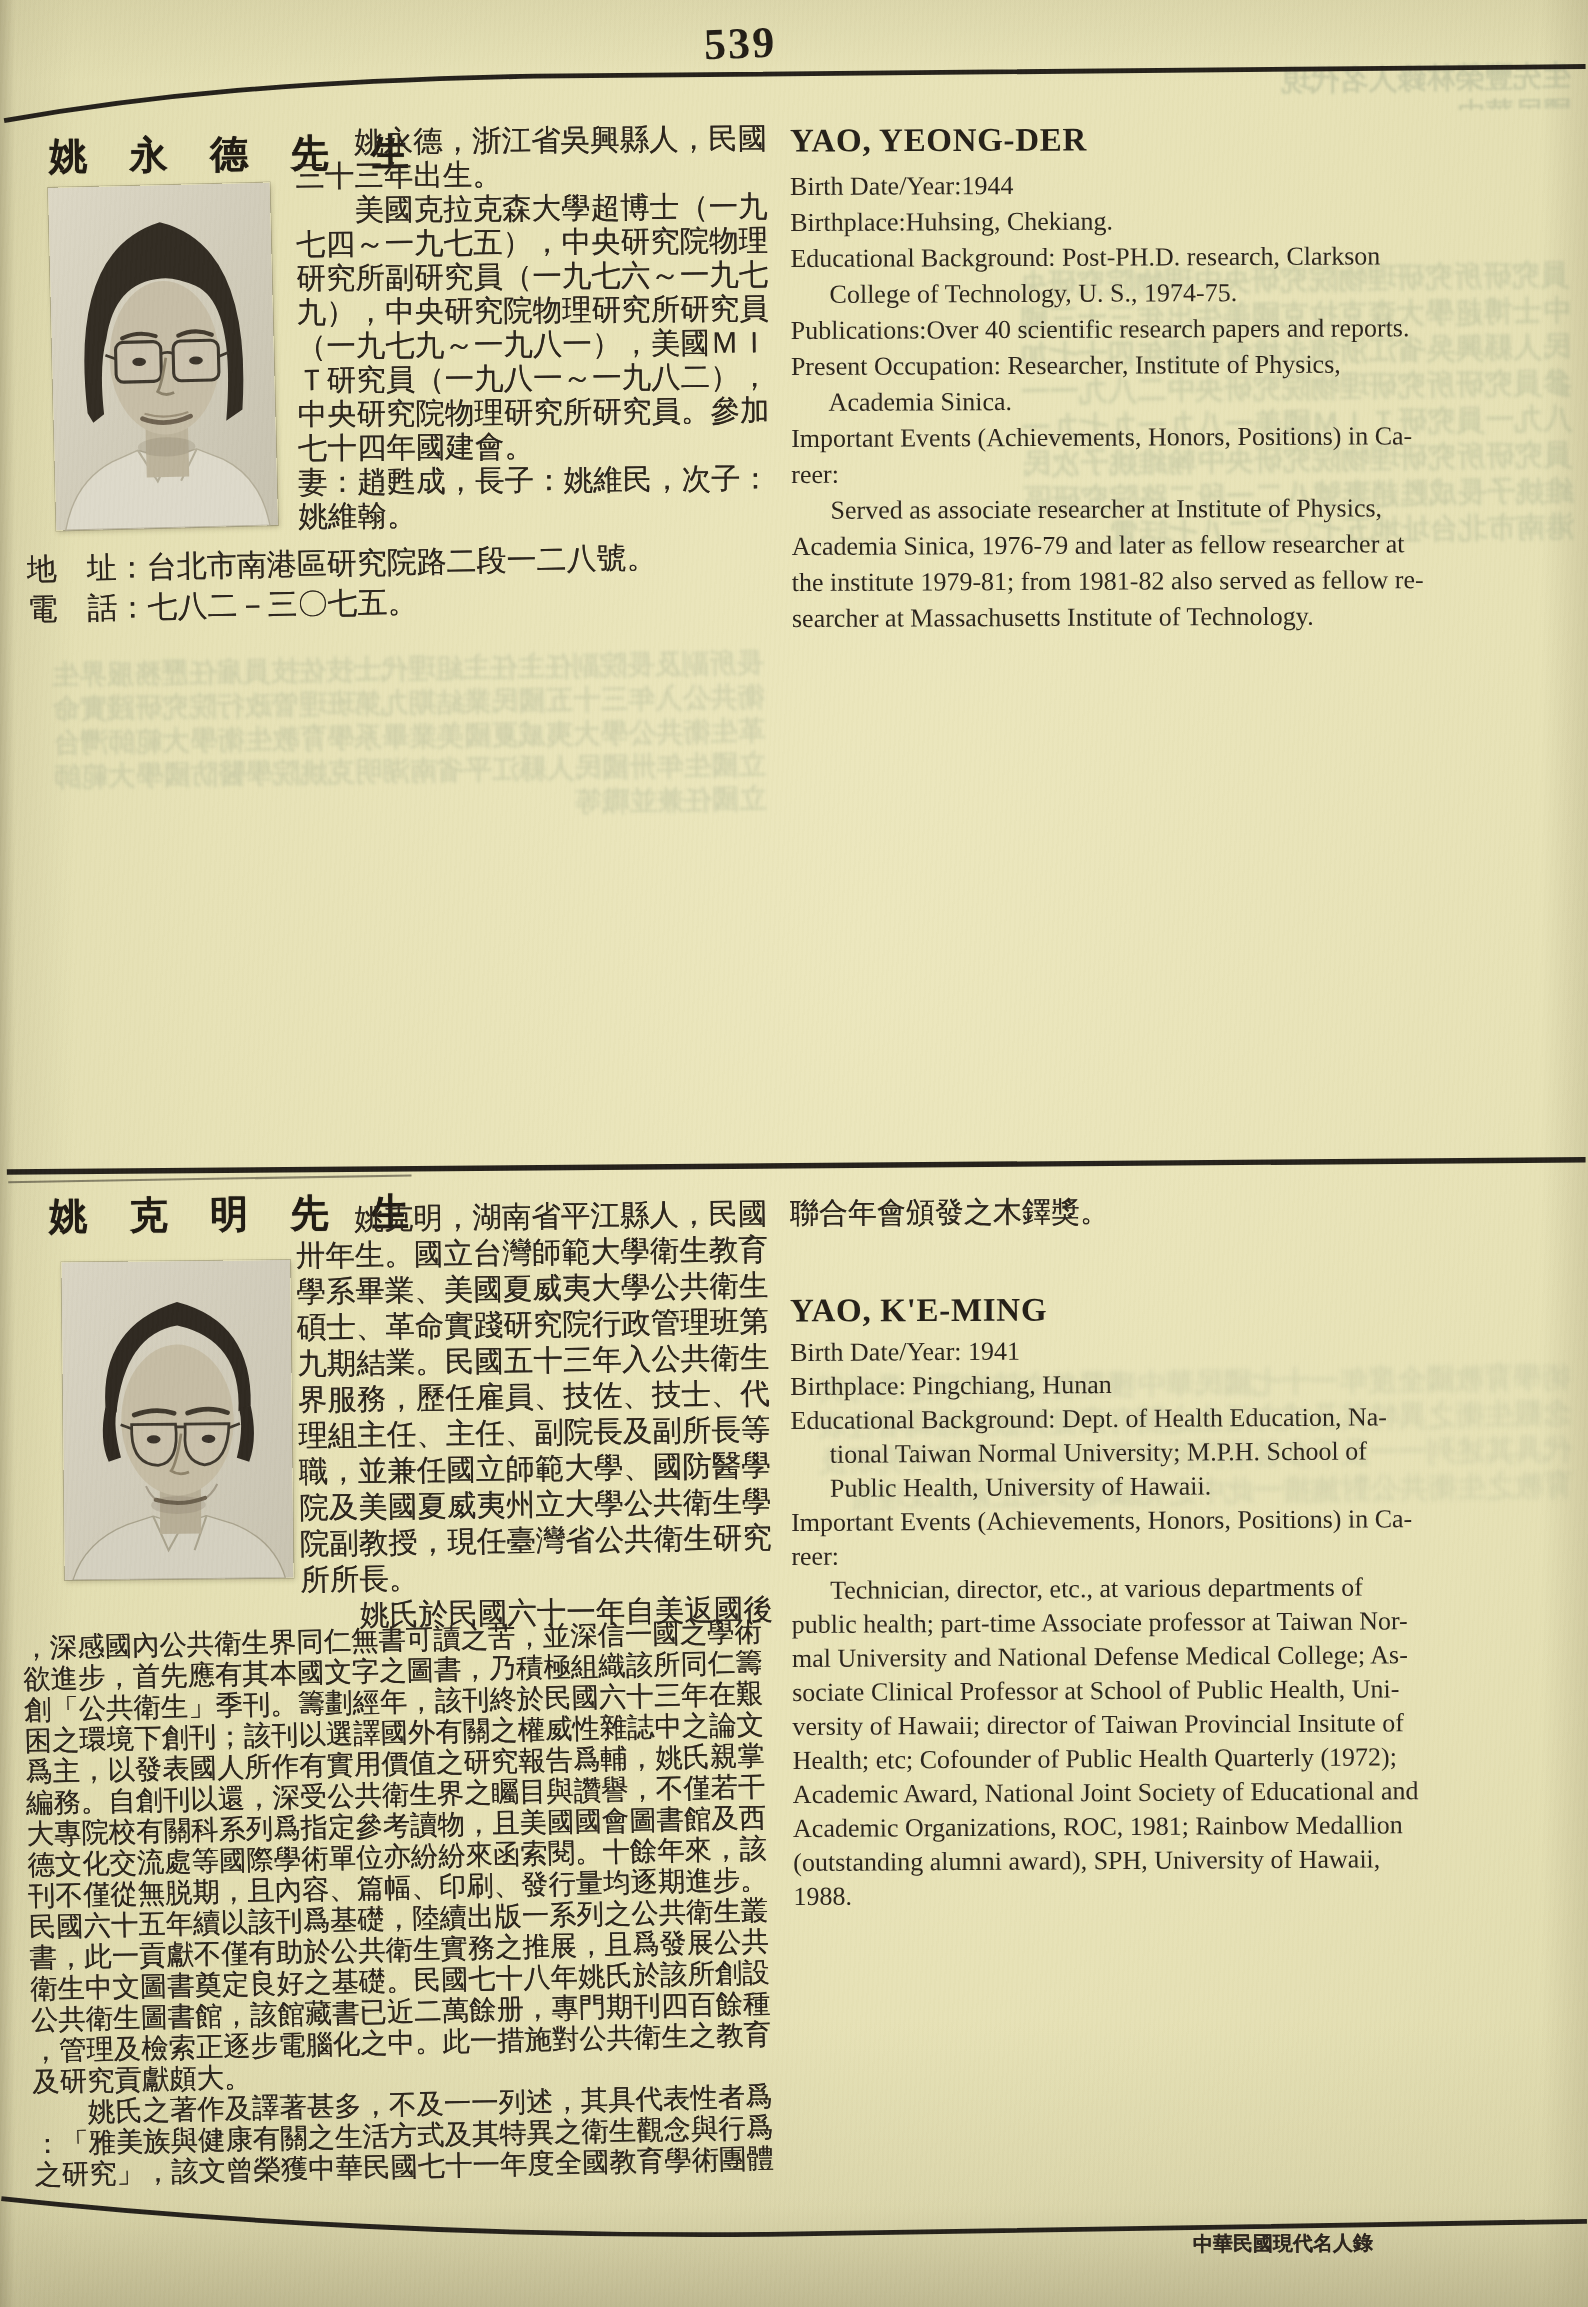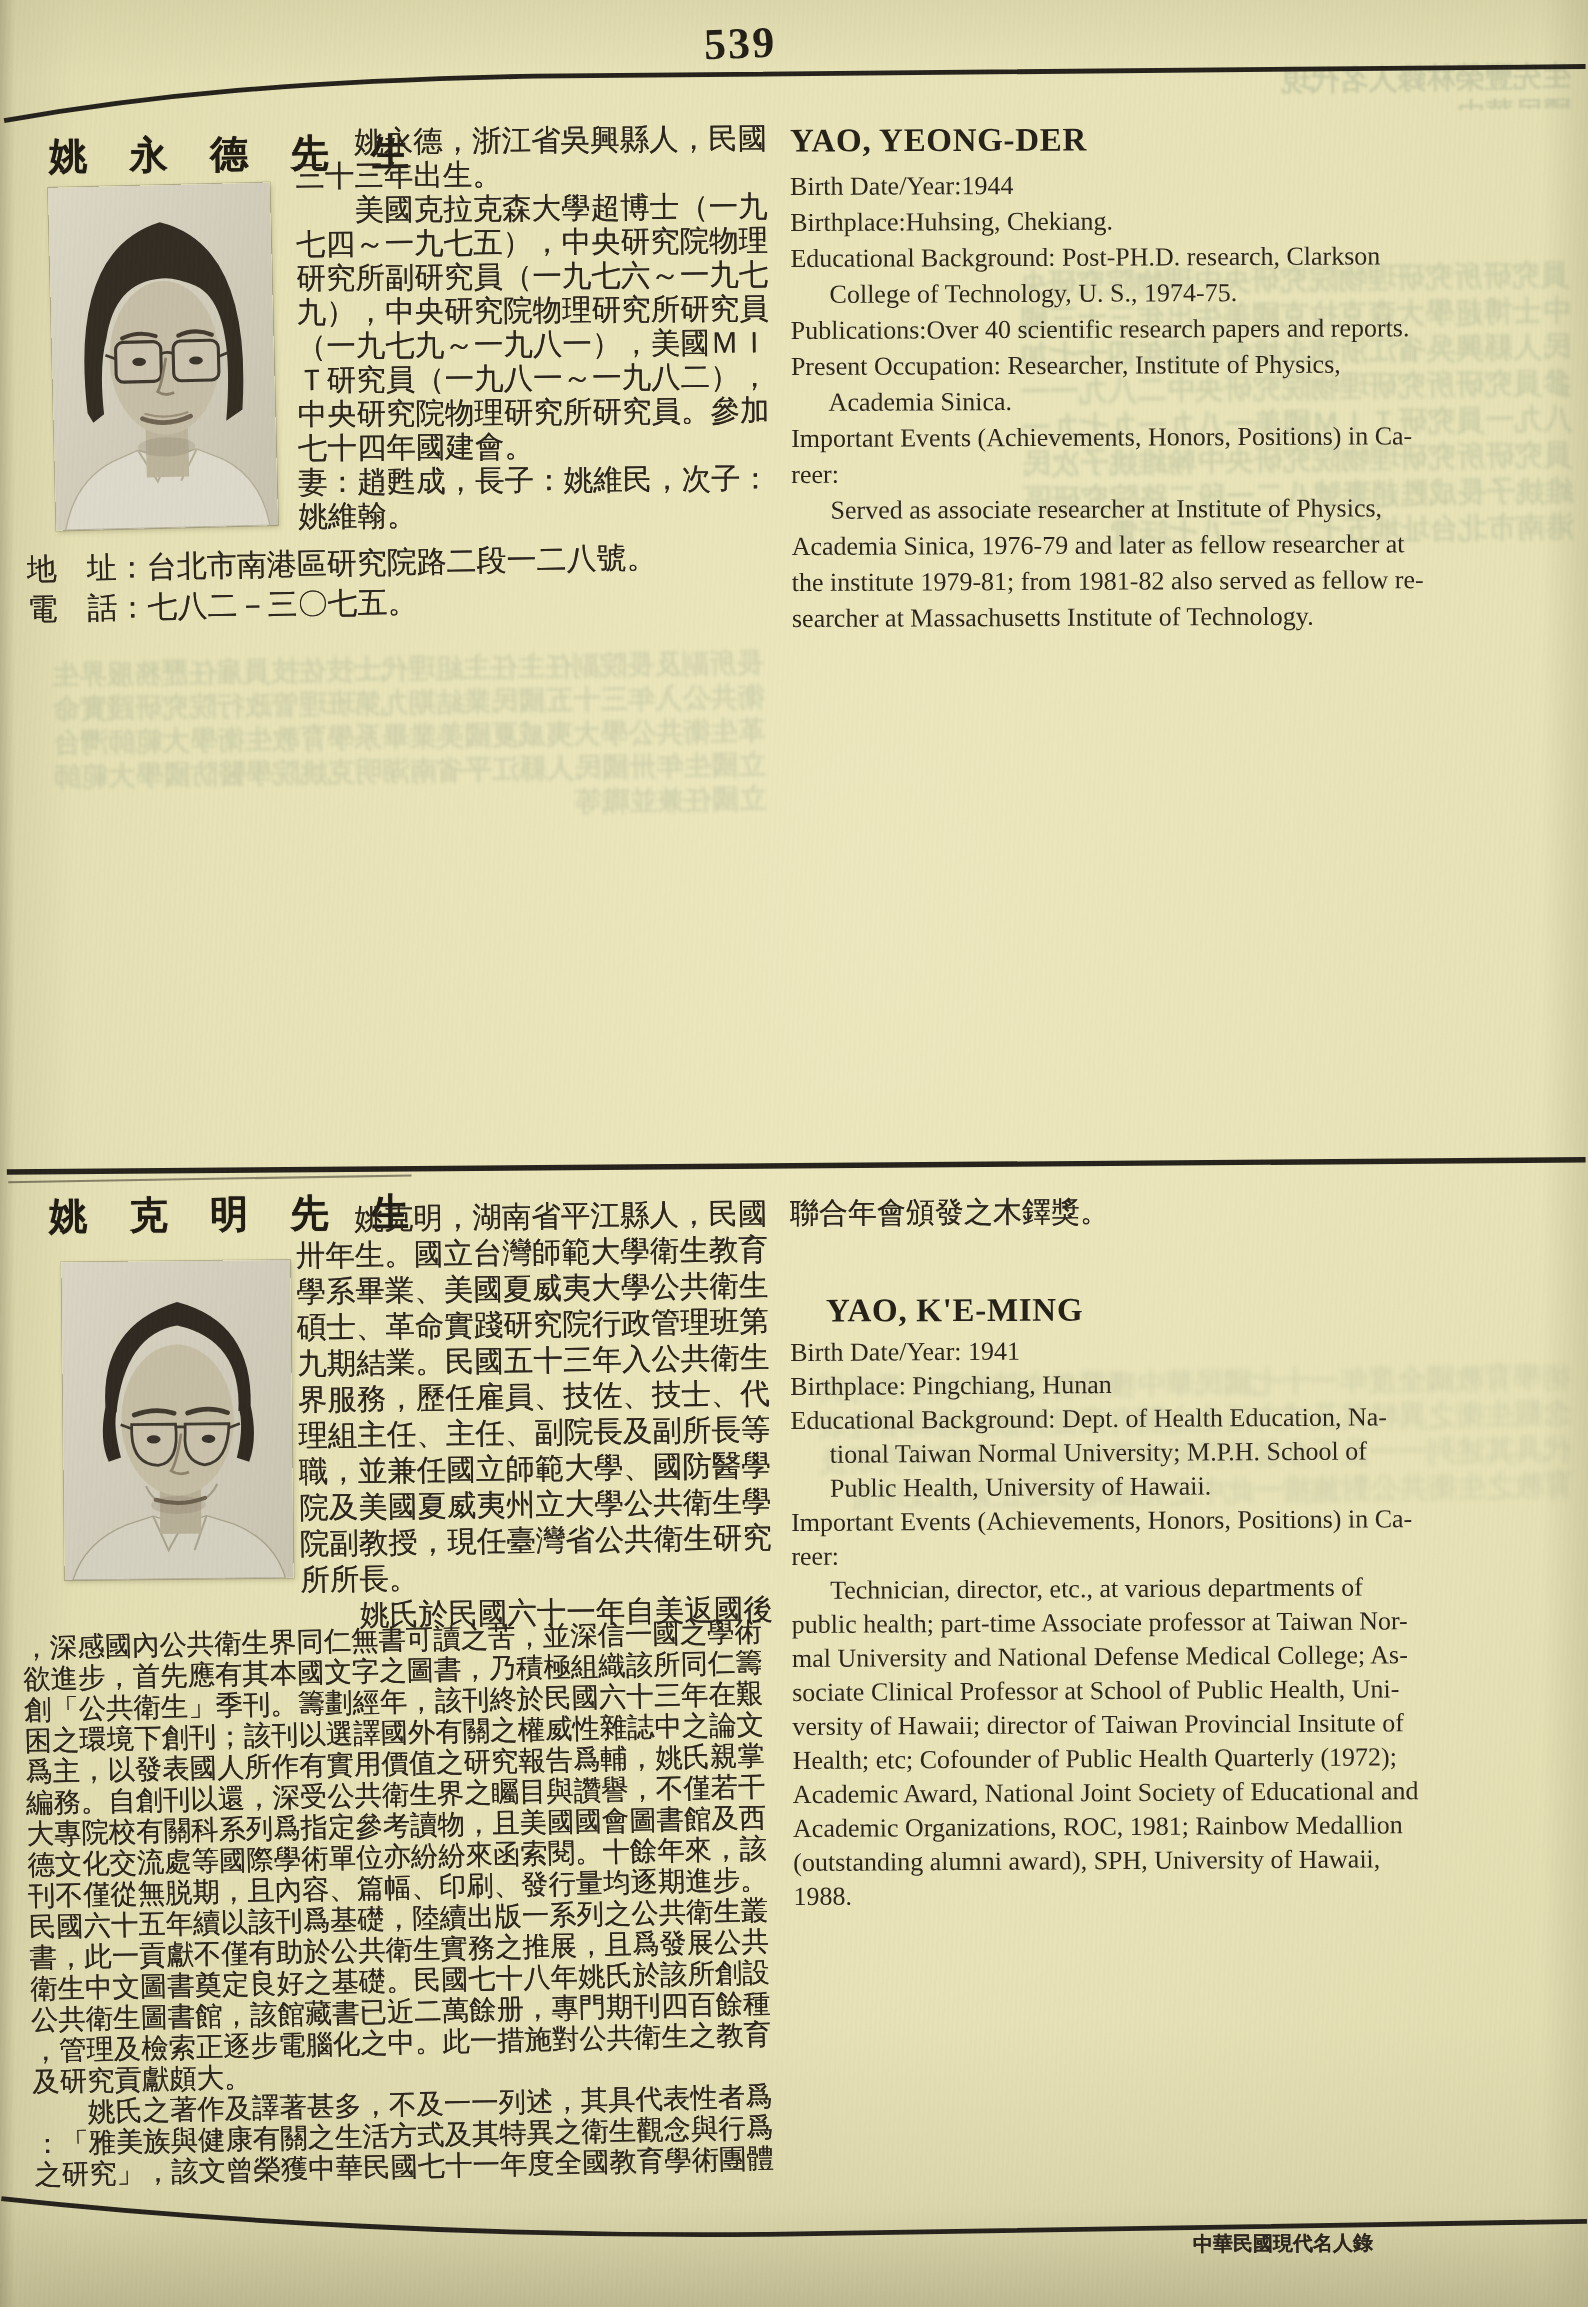--- a/index.html
+++ b/index.html
@@ -41,21 +41,21 @@
   #bio2{position:absolute;left:295px;top:1195px;width:488px;font-size:29.5px;line-height:36px;
     transform:rotate(-0.8deg);transform-origin:top right;}
   #bio2full{position:absolute;left:22px;top:1616px;width:765px;font-size:27.4px;line-height:31px;
     transform:rotate(-1.3deg);transform-origin:top right;}
   #carryover2{position:absolute;left:790px;top:1193px;font-size:29px;
     transform:rotate(-0.3deg);white-space:nowrap;}
   
   .en-name{position:absolute;font-size:33px;font-weight:bold;letter-spacing:0.7px;color:#241f17;
     white-space:nowrap;}
   #en-name-1{left:790px;top:122px;transform:rotate(-0.2deg);}
-  #en-name-2{left:826px;top:1292px;transform:rotate(-0.2deg);}
+  #en-name-2{left:790px;top:1292px;transform:rotate(-0.2deg);}
   .en-lines{position:absolute;left:790px;width:799px;font-size:26px;color:#2c2godf;}
   .en-lines .ln{white-space:pre;}
   #en-lines-1{top:169px;line-height:36px;transform:rotate(-0.25deg);transform-origin:top left;}
   #en-lines-2{top:1336px;line-height:34px;transform:rotate(-0.35deg);transform-origin:top left;}
   
   .photo{position:absolute;box-shadow:0 0 0 0.7px rgba(90,84,60,.35), 1.4px 2.1px 5.5px rgba(70,64,40,.25);}
   #photo1{left:52px;top:185px;width:222px;height:343px;transform:rotate(-1.4deg);}
   #photo2{left:63px;top:1261px;width:229px;height:318px;transform:rotate(-0.6deg);}
   .photo svg{display:block;width:100%;height:100%;}
   

